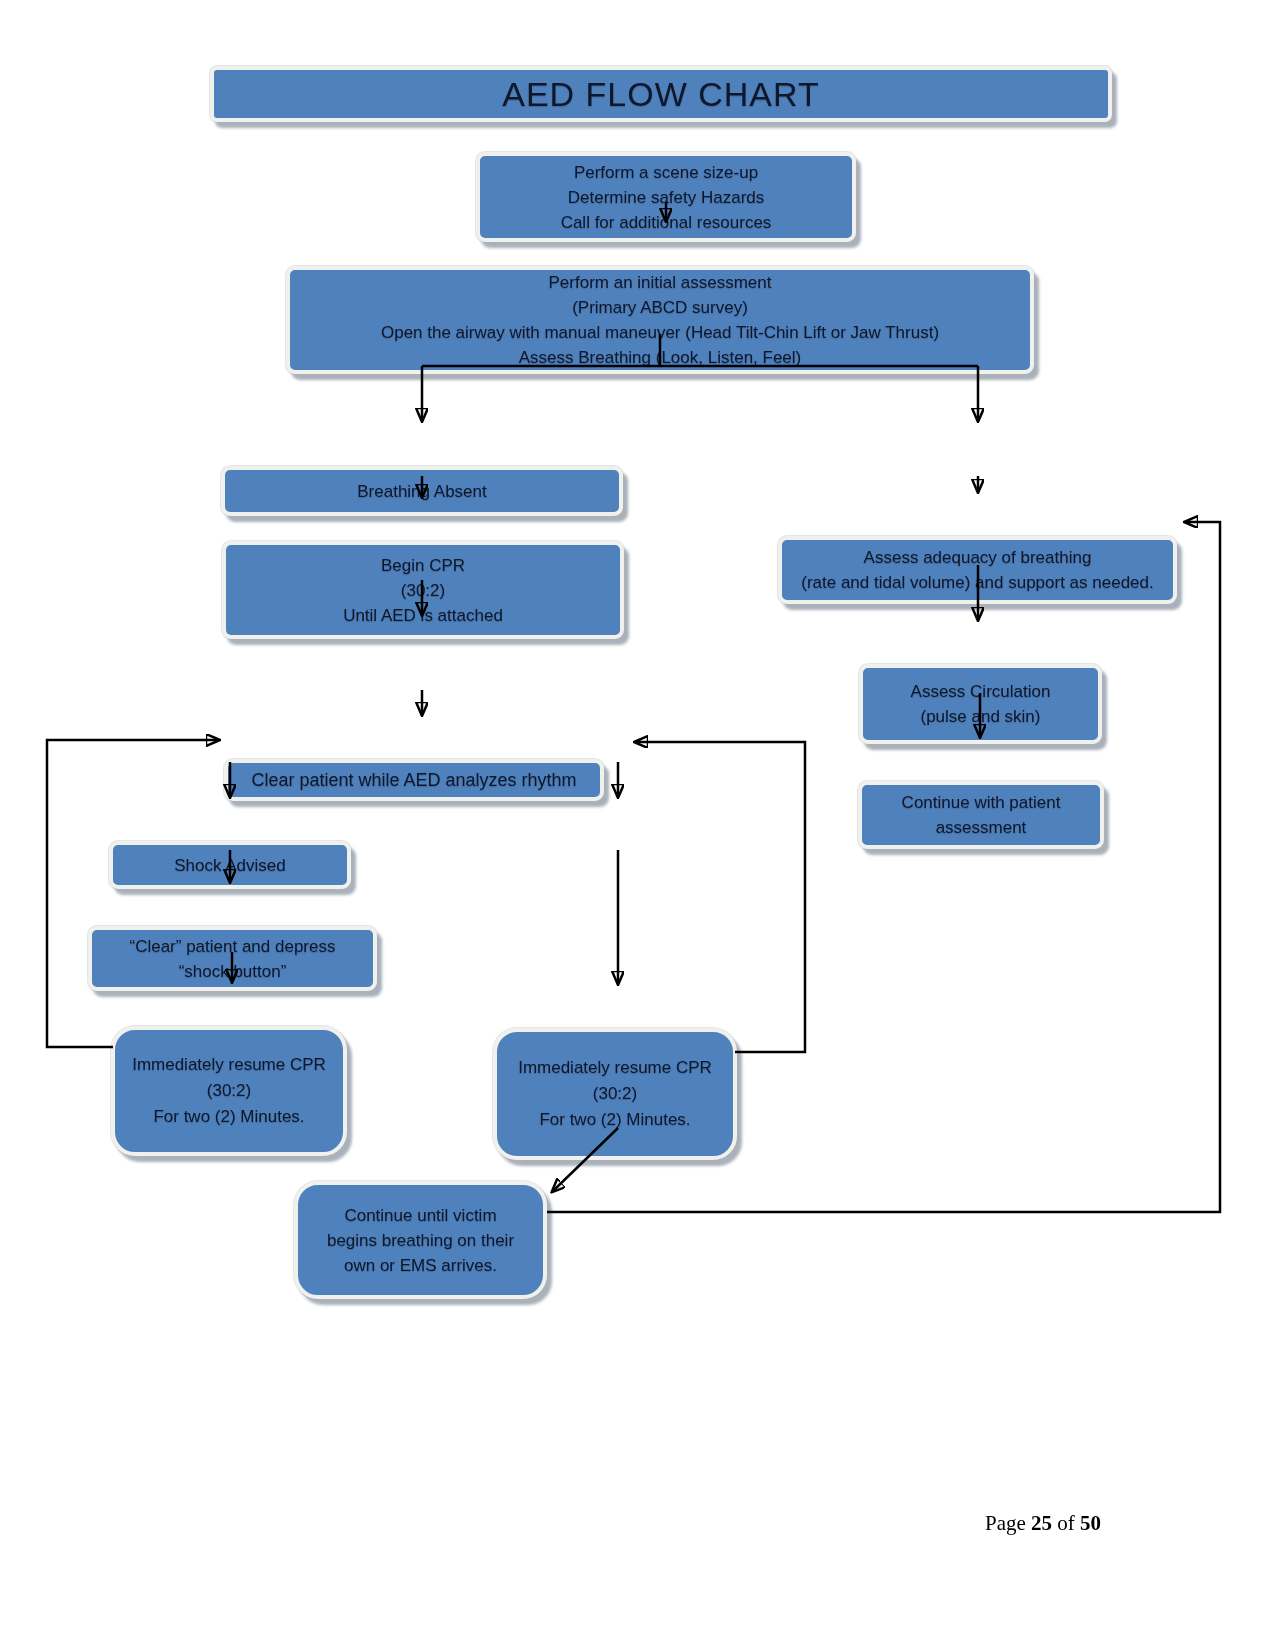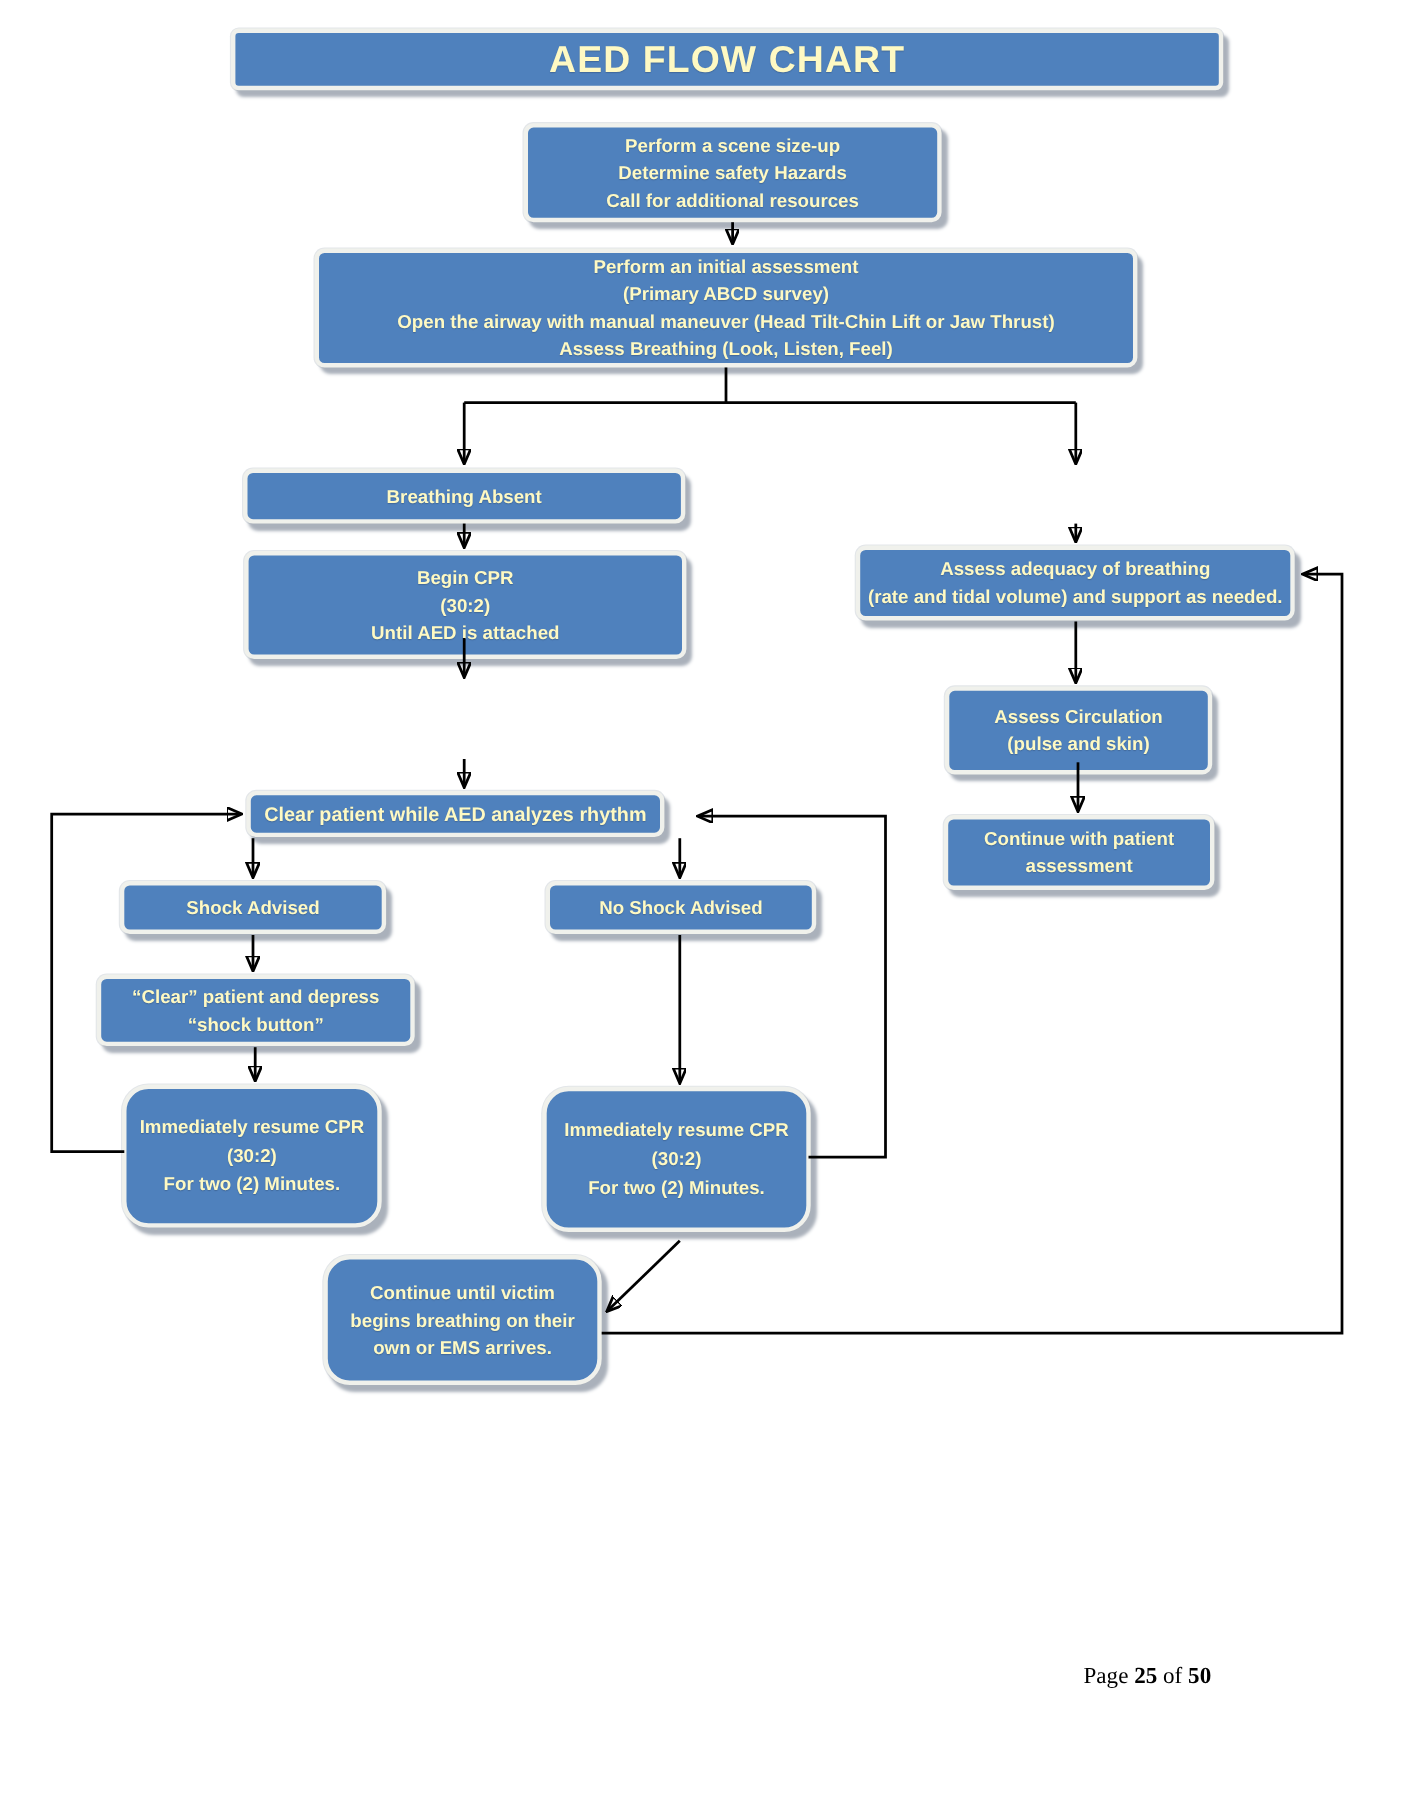--- a/index.html
+++ b/index.html
@@ -11,31 +11,32 @@
     font-family:"Liberation Sans", sans-serif;
     overflow:hidden;
   }
   .flow-box{
     position:absolute;
     box-sizing:border-box;
     background:#4f81bd;
     border:4px solid #f0f1ec;
     border-radius:9px;
     box-shadow:5px 6px 3px #aab1bb, 0 0 0 1px #e3e6e9;
-    color:#fef9c3;
-    font-weight:bold;
+    color:#0f172a;
+    font-weight:normal;
     display:flex;
     align-items:center;
     justify-content:center;
     text-align:center;
     white-space:pre-line;
     font-size:17px;
     line-height:25px;
     z-index:2;
     text-shadow:0 1px 1px rgba(40,60,90,0.35);
+    margin-top:40px;
   }
   .round-lg{border-radius:24px;}
   #box-title{
     left:210px; top:26px; width:902px; height:56px;
     font-size:34px; letter-spacing:1px; border-radius:7px; line-height:40px;
   }
   #box-scene       {left:476px; top:112px;  width:380px; height:90px;}
   #box-initial     {left:286px; top:226px;  width:748px; height:108px;}
   #box-b-absent    {left:221px; top:426px;  width:402px; height:50px;}
   #box-b-present   {left:777px; top:426px;  width:402px; height:50px;}
@@ -89,21 +90,20 @@
 (rate and tidal volume) and support as needed.</div>
 
   <div class="flow-box" id="box-a-circ">Assess Circulation
 (pulse and skin)</div>
 
   <div class="flow-box" id="box-clear-pat">Clear patient while AED analyzes rhythm</div>
   <div class="flow-box" id="box-cont-ass">Continue with patient
 assessment</div>
 
   <div class="flow-box" id="box-shock">Shock Advised</div>
-  <div class="flow-box" id="box-noshock">No Shock Advised</div>
 
   <div class="flow-box" id="box-depress">“Clear” patient and depress
 “shock button”</div>
 
   <div class="flow-box round-lg" id="box-resume-l">Immediately resume CPR
 (30:2)
 For two (2) Minutes.</div>
   <div class="flow-box round-lg" id="box-resume-r">Immediately resume CPR
 (30:2)
 For two (2) Minutes.</div>

